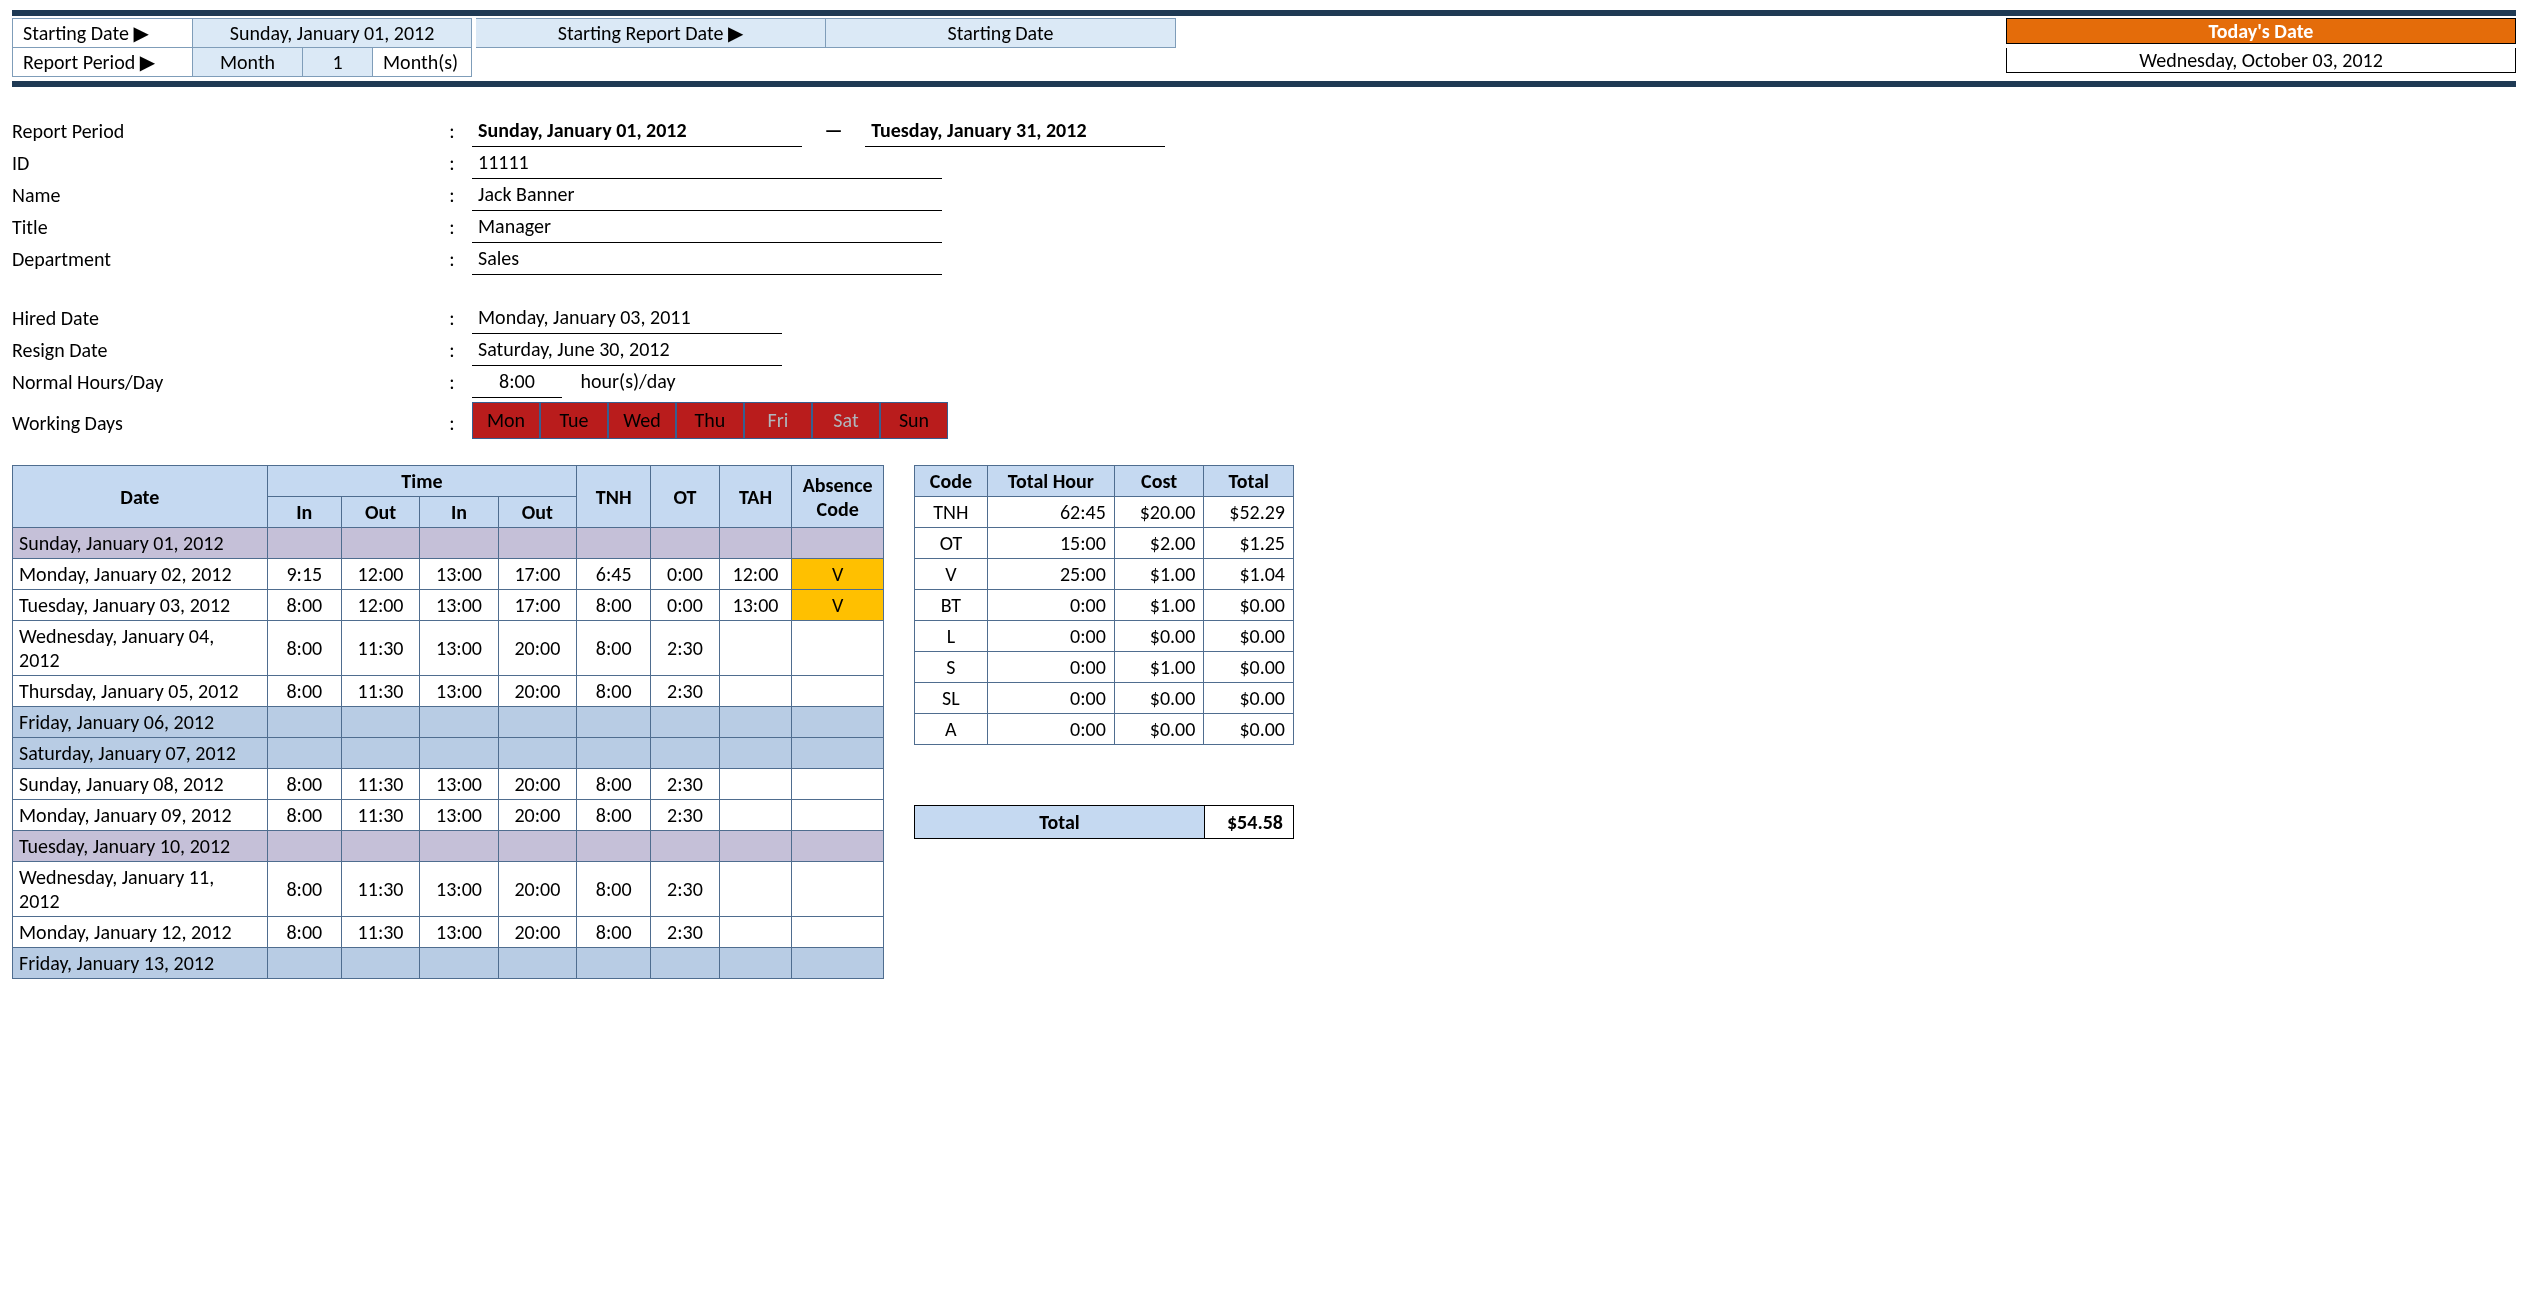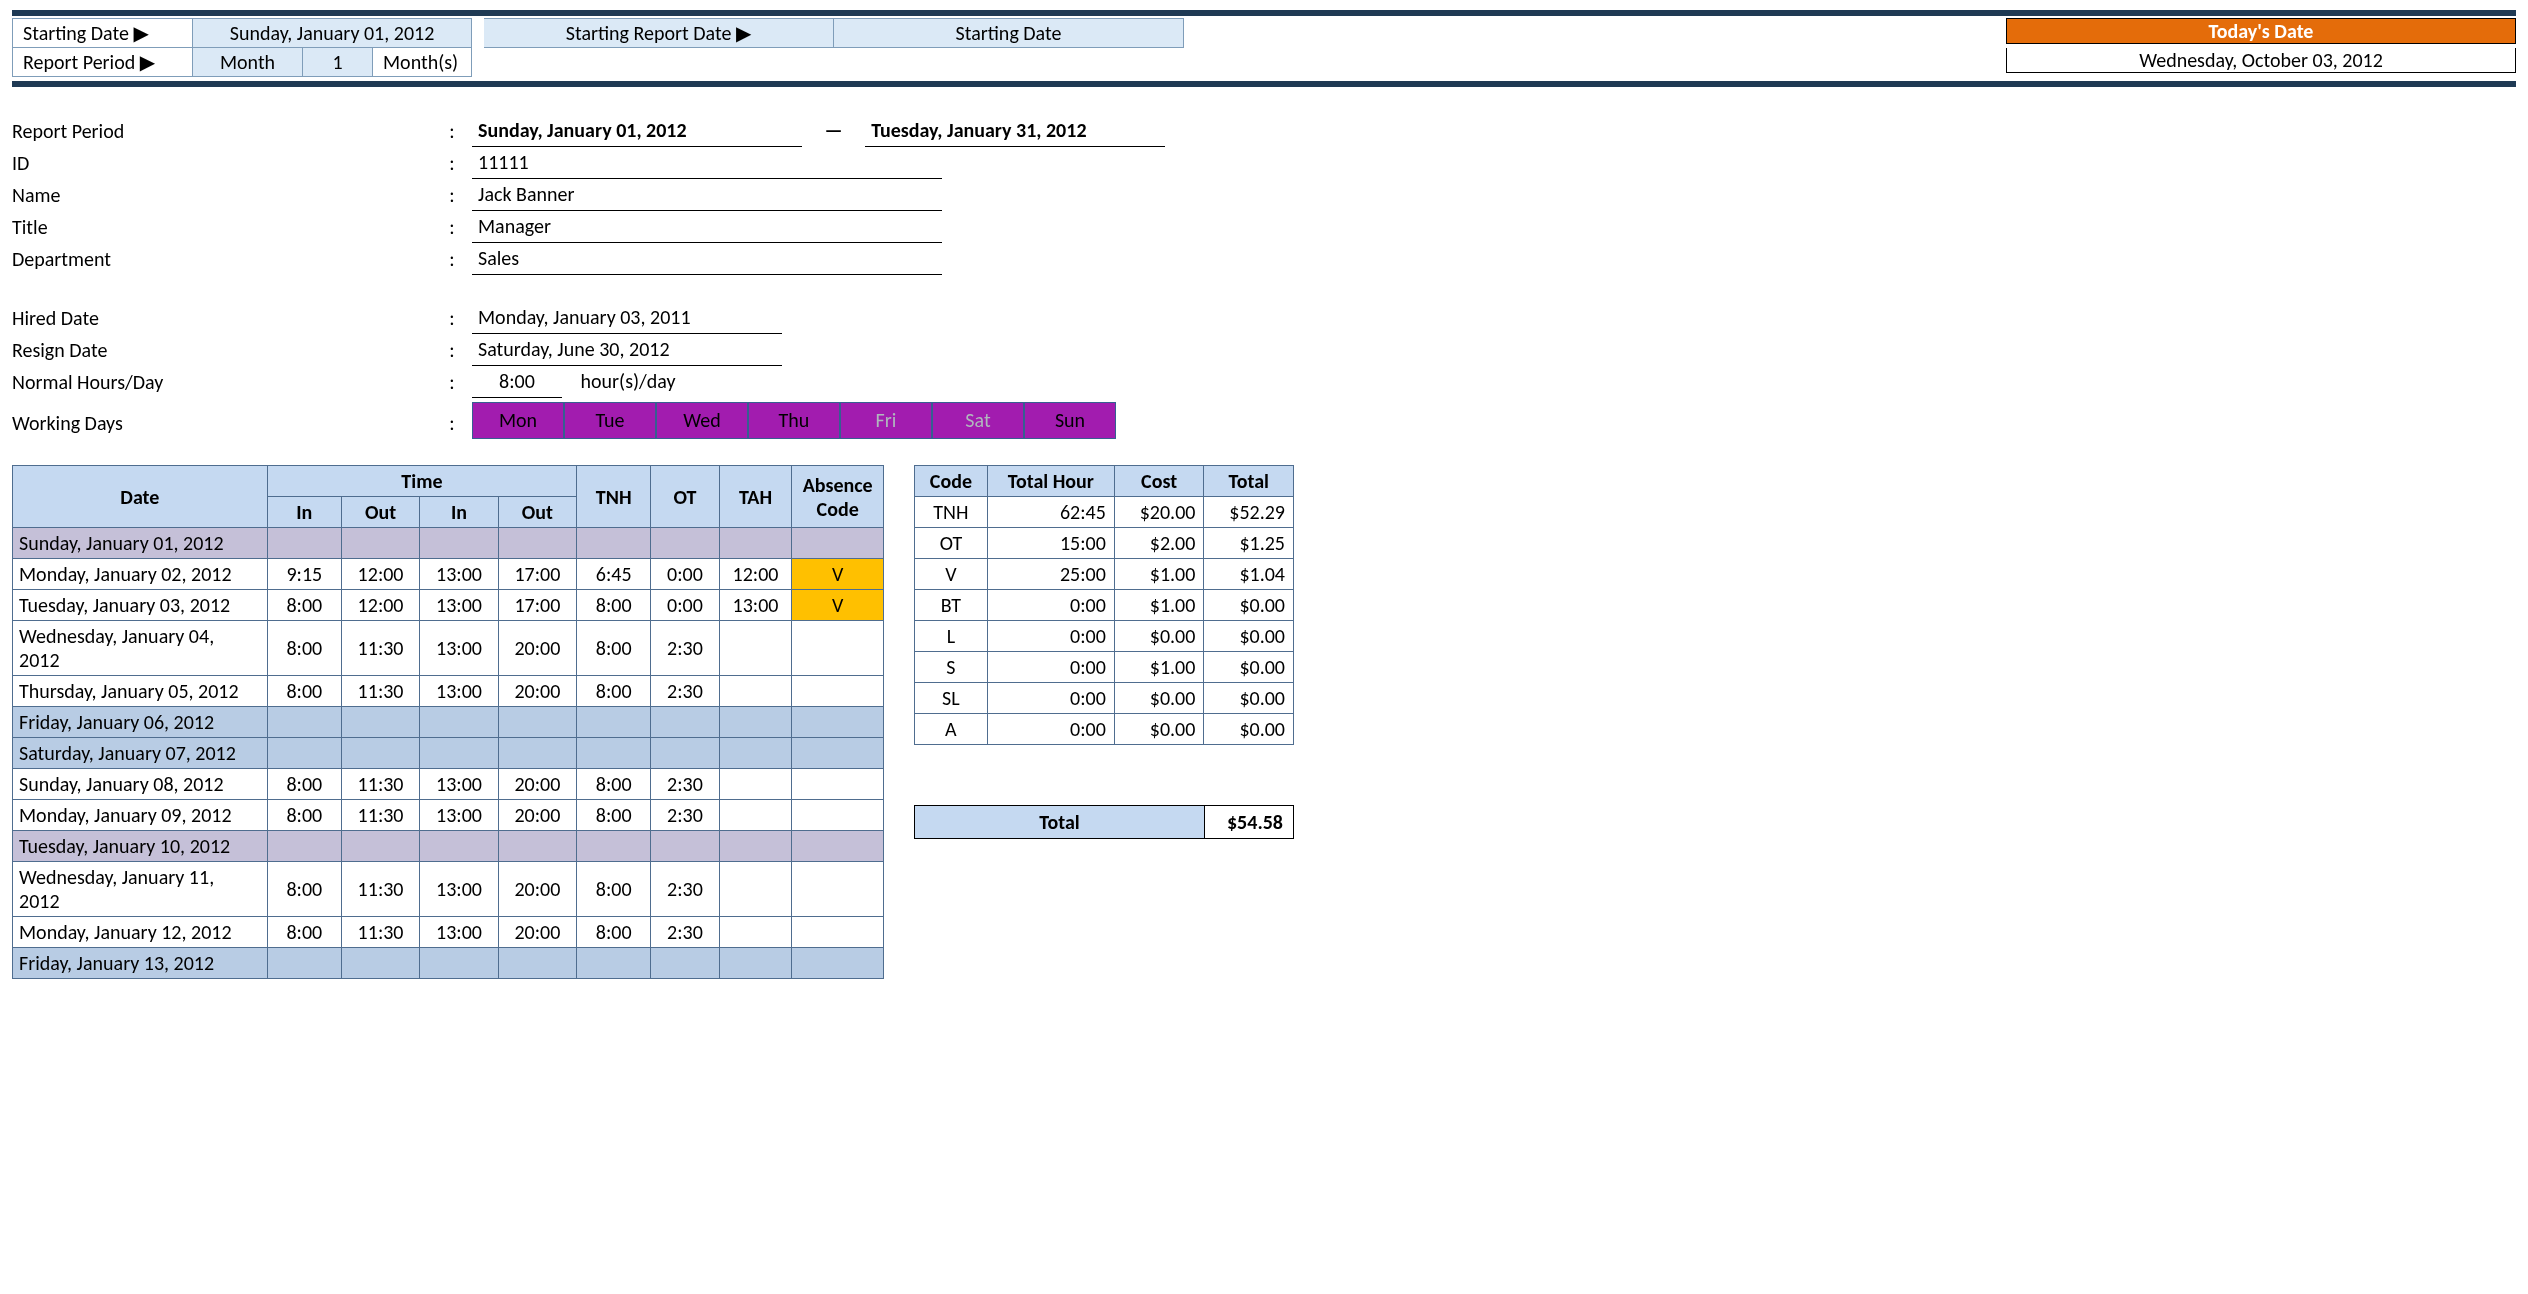--- a/index.html
+++ b/index.html
@@ -5,21 +5,21 @@
   * { box-sizing: border-box; }
   body {
     font-family: Calibri, "Segoe UI", Arial, sans-serif;
     font-size: 20px;
     color: #000;
     background: #fff;
     margin: 0;
     padding: 10px 12px;
   }
   .topline { height:6px; background:#1f3a54; margin-bottom:2px;}
-  .hdr-row { display:flex; gap:12px; align-items:stretch;}
+  .hdr-row { display:flex; gap:4px; align-items:stretch;}
   .hdr-left { display:flex; border:1px solid #7f9db9;}
   .hdr-cell { padding:2px 10px; border-right:1px solid #7f9db9; display:flex; align-items:center; white-space:nowrap;}
   .hdr-cell:last-child { border-right:none;}
   .light-blue { background:#dbe9f6;}
   .hdr-mid { flex:1; }
   .starting-report { width:700px; display:flex; border:1px solid #7f9db9; border-left:none; background:#dbe9f6;}
   .starting-report .c { flex:1; padding:2px 10px; border-right:1px solid #7f9db9;}
   .starting-report .c:last-child{border-right:none; text-align:center;}
   .today-box { width:510px; }
   .today-title { background:#e46c0a; color:#fff; font-weight:700; text-align:center; border:1px solid #000; padding:0 4px;}
@@ -30,21 +30,21 @@
   
   .info { margin-top:28px; }
   .info-row { display:flex; align-items:flex-end; line-height:1.55;}
   .info-lbl { width:420px; }
   .info-colon { width:40px; text-align:center;}
   .info-val { }
   .ul { border-bottom:1.5px solid #000; padding:0 6px;}
   .bold { font-weight:700;}
   .dash { font-weight:700; padding:0 18px;}
   .wdays { display:flex; }
-  .wday { width:92px; text-align:center; border:1px solid #365f91; background:#a21caf; padding:2px 0;}
+  .wday { width:68px; text-align:center; border:1px solid #365f91; background:#b91c1c; padding:2px 0;}
   .wday.off { color:#b0b7bd;}
 
   
   .main-wrap { display:flex; gap:30px; margin-top:26px; align-items:flex-start;}
   table { border-collapse:collapse; }
   th, td { border:1px solid #4f6d8f; padding:3px 8px; font-size:20px; }
   th { background:#c5d9f1; font-weight:700; text-align:center;}
   .ts { width:872px;}
   .ts td { text-align:center;}
   .ts td.date { text-align:left; padding-left:6px;}

